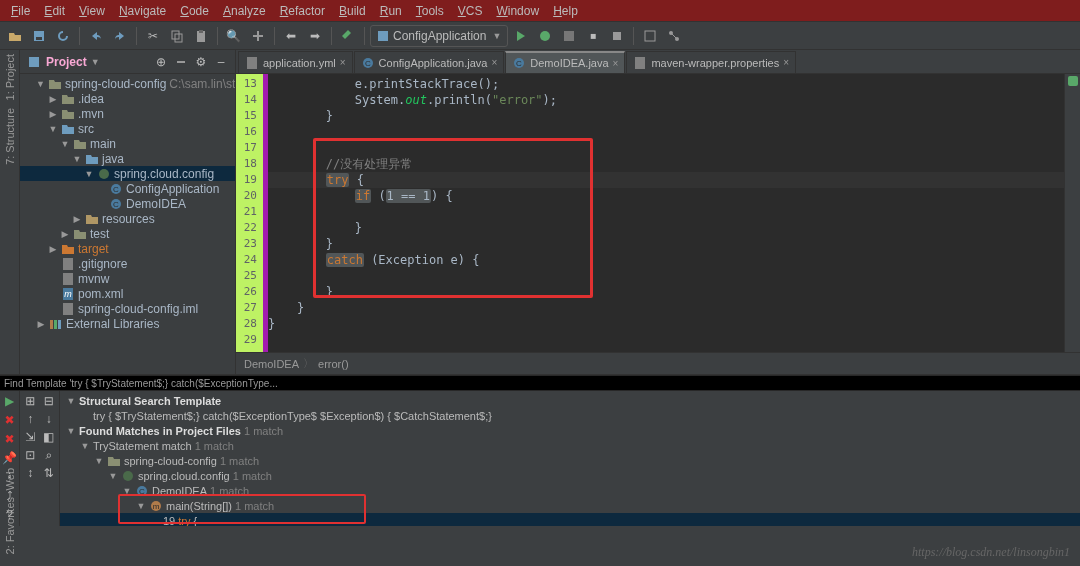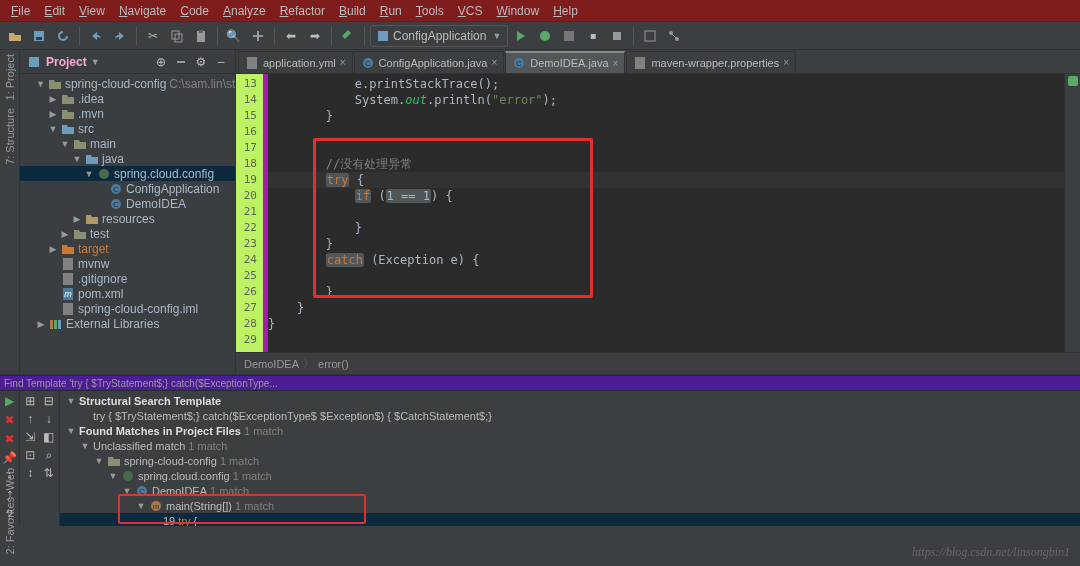--- a/index.html
+++ b/index.html
@@ -204,21 +204,21 @@
     gap: 4px;
     color: #999;
     font-size: 11px;
     border-top: 1px solid #323232;
   }
   .editor-breadcrumb .sep { color: #666; }
 
   
   .find-bar {
     height: 16px;
-    background: #4c1d95;
+    background: #000000;
     color: #999;
     font-size: 10px;
     padding: 0 4px;
     display: flex;
     align-items: center;
     border-top: 1px solid #282828;
     border-bottom: 1px solid #282828;
   }
 
   
@@ -560,30 +560,30 @@
           </span>
           <span class="fold orange">target</span>
         </div>
         <div class="tree-row" style="padding-left: 28px;">
           <span class="tw"></span>
           <span class="ic">
             <svg width="12" height="14">
               <rect x="1" y="1" width="10" height="12" fill="#808080"></rect>
             </svg>
           </span>
-          <span class="fold">mvnw</span>
+          <span class="fold">.gitignore</span>
         </div>
         <div class="tree-row" style="padding-left: 28px;">
           <span class="tw"></span>
           <span class="ic">
             <svg width="12" height="14">
               <rect x="1" y="1" width="10" height="12" fill="#808080"></rect>
             </svg>
           </span>
-          <span class="fold">.gitignore</span>
+          <span class="fold">mvnw</span>
         </div>
         <div class="tree-row" style="padding-left: 28px;">
           <span class="tw"></span>
           <span class="ic">
             <svg width="12" height="14">
               <rect x="1" y="1" width="10" height="12" fill="#4a7a9e"></rect>
               <text x="6" y="10" font-size="9" text-anchor="middle" fill="#fff" font-style="italic">m</text>
             </svg>
           </span>
           <span class="fold">pom.xml</span>
@@ -750,21 +750,21 @@
         <span class="tw"></span>
         <span class="">try {  $TryStatement$;} catch($ExceptionType$ $Exception$) {  $CatchStatement$;}</span>
       </div>
       <div class="fr" style="padding-left: 6px;">
         <span class="tw">▼</span>
         <span class="bold">Found Matches in Project Files</span>
         <span class="matchcount">  1 match</span>
       </div>
       <div class="fr" style="padding-left: 20px;">
         <span class="tw">▼</span>
-        <span class="">Unclassified match</span>
+        <span class="">TryStatement match</span>
         <span class="matchcount">  1 match</span>
       </div>
       <div class="fr" style="padding-left: 34px;">
         <span class="tw">▼</span>
         <span class="ic">
           <svg width="14" height="12">
             <path d="M1 2h5l1 2h6v7H1z" fill="#8a8f73"></path>
           </svg>
         </span>
         <span class="">spring-cloud-config</span>

